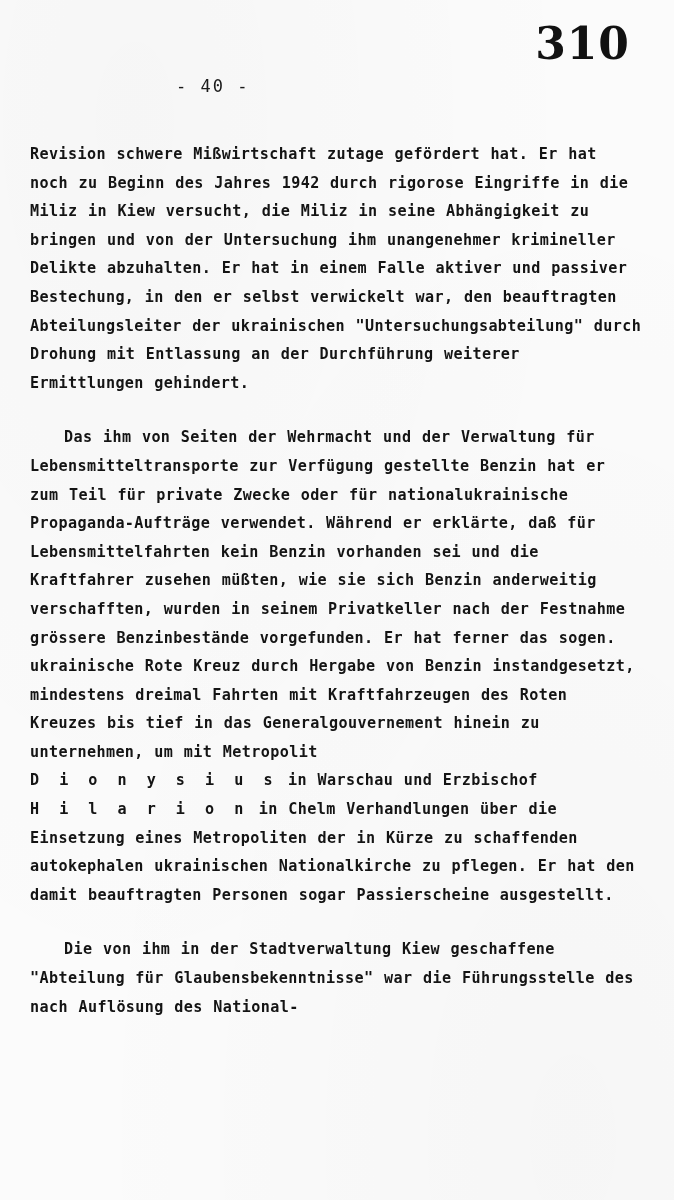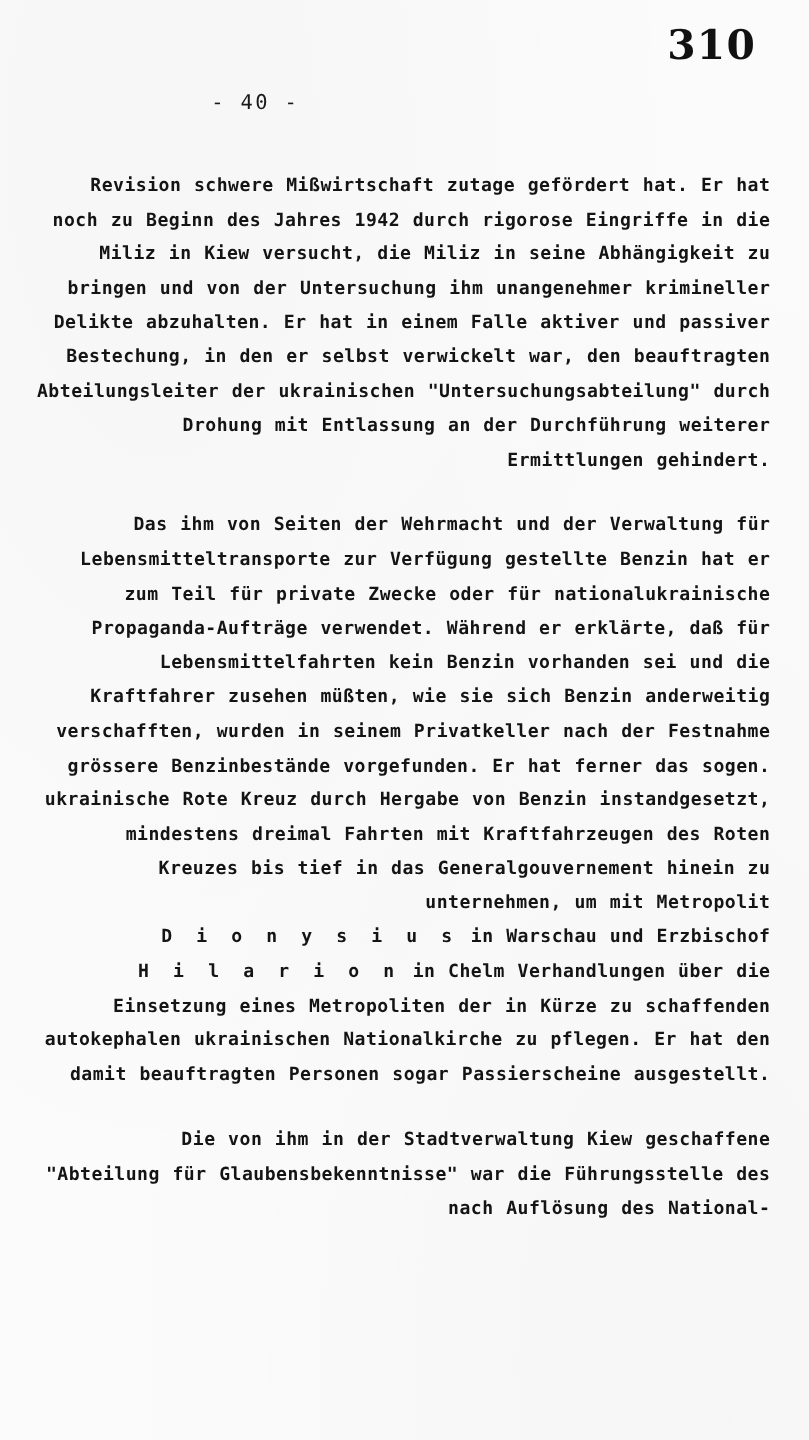--- a/index.html
+++ b/index.html
@@ -28,21 +28,21 @@
     background:
       radial-gradient(ellipse at 20% 10%, rgba(0,0,0,0.018), rgba(0,0,0,0) 60%),
       radial-gradient(ellipse at 85% 95%, rgba(0,0,0,0.02), rgba(0,0,0,0) 62%);
     pointer-events: none;
   }
   .archive-number {
     position: absolute;
     top: 18px;
     right: 44px;
     font-family: "DejaVu Serif", serif;
-    font-size: 34px;
+    font-size: 44px;
     font-weight: 700;
     letter-spacing: 1px;
     color: #111;
   }
   .page-number {
     position: absolute;
     top: 76px;
     left: 176px;
     font-size: 17px;
     font-weight: 400;
@@ -55,21 +55,21 @@
     left: 30px;
     width: 612px;
   }
   .para {
     margin: 0 0 26px 0;
     font-size: 15.1px;
     line-height: 28.6px;
     font-weight: 700;
     letter-spacing: 0.4px;
     color: #141414;
-    text-align: right;
+    text-align: left;
     word-spacing: 1px;
   }
   .para.indent {
     text-indent: 34px;
   }
   .para:last-child {
     margin-bottom: 0;
   }
   .spaced {
     letter-spacing: 5px;

